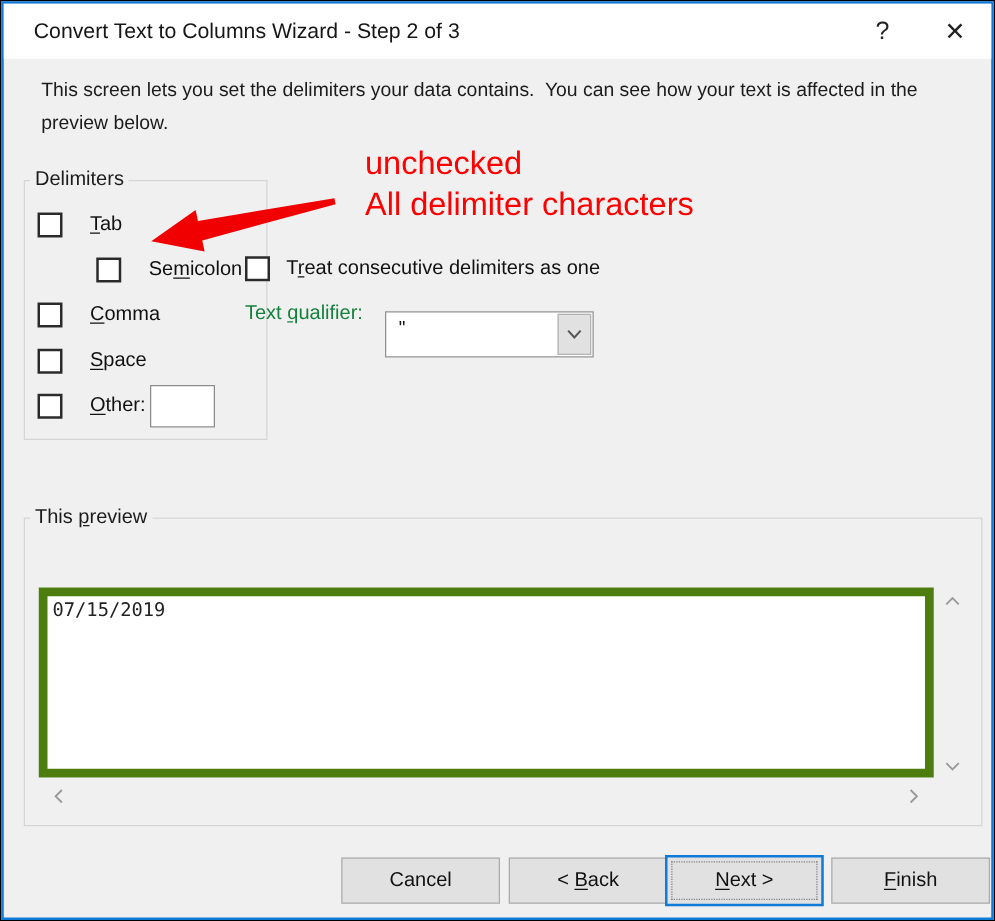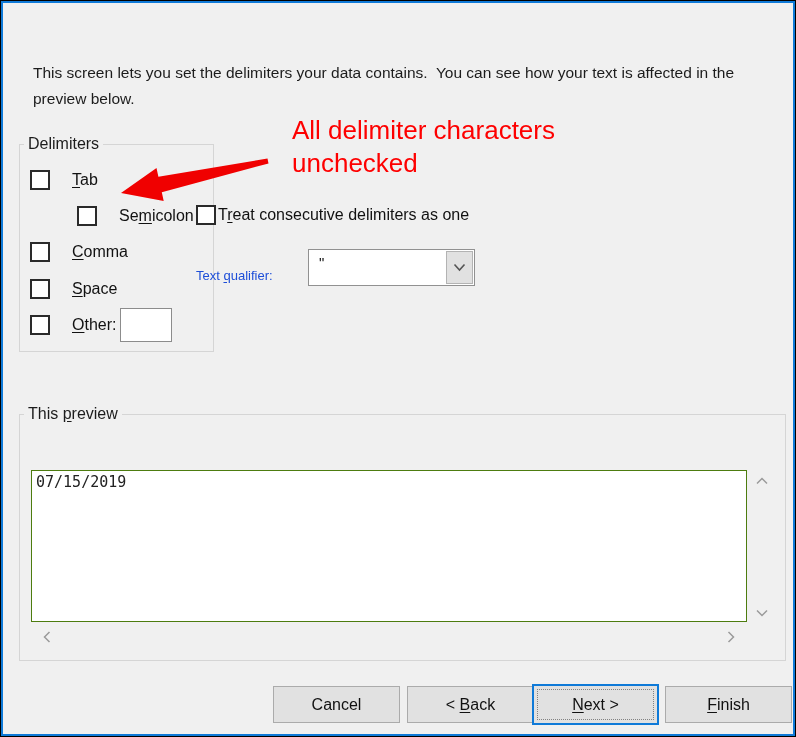--- a/index.html
+++ b/index.html
@@ -28,48 +28,59 @@
   .checkbox { width:16px; height:16px; background:#ffffff; border:2px solid #2a2a2a; flex:0 0 auto; }
   .cb-label { font-size:16px; color:#111; white-space:nowrap; }
   .ak { text-decoration:underline; text-underline-offset:2px; }
   #other-input { position:absolute; left:100px; top:163px; width:42px; height:32px; border:1px solid #8c8c8c; background:#fff; font-size:15px; padding:0 4px; font-family:inherit; }
 
   
   .annotation { position:absolute; left:289px; top:111px; font-size:26px; line-height:33px; color:#fe0000; font-weight:400; }
   #arrow-svg { position:absolute; left:105px; top:140px; }
 
   
-  #treat-row { position:absolute; left:193px; top:202px; display:flex; align-items:center; gap:2px; }
-  #tq-label { position:absolute; left:193px; top:265px; font-size:13px; color:#1d4ed8; }
+  #treat-row { position:absolute; left:193px; top:202px; display:flex; align-items:center; gap:13px; }
+  #tq-label { position:absolute; left:193px; top:239px; font-size:16px; color:#15803d; }
   #tq-combo { position:absolute; left:305px; top:246px; width:167px; height:37px; background:#fff; border:1px solid #919191; box-sizing:border-box; }
   #tq-value { position:absolute; left:10px; top:4px; font-size:15px; color:#111; }
   #tq-btn { position:absolute; top:1px; right:1px; bottom:1px; width:27px; background:#e1e1e1; border:1px solid #b3b3b3; box-sizing:border-box; display:flex; align-items:center; justify-content:center; }
 
   
   #dp-group { left:16px; top:411px; width:765px; height:245px; }
-  #preview-box { position:absolute; left:11px; top:55px; width:716px; height:152px; background:#fff; border:1px solid #4d7c0f; box-sizing:border-box; font-family:"DejaVu Sans Mono", monospace; font-size:15px; color:#222; padding:2px 4px; overflow:hidden; }
+  #preview-box { position:absolute; left:11px; top:55px; width:716px; height:152px; background:#fff; border:7px solid #4d7c0f; box-sizing:border-box; font-family:"DejaVu Sans Mono", monospace; font-size:15px; color:#222; padding:2px 4px; overflow:hidden; }
   #v-scroll { position:absolute; left:730px; top:55px; width:24px; height:154px; display:flex; flex-direction:column; justify-content:space-between; align-items:center; padding:7px 0; box-sizing:border-box; }
   #h-scroll { position:absolute; left:11px; top:208px; width:716px; height:28px; display:flex; justify-content:space-between; align-items:center; padding:0 12px; box-sizing:border-box; }
   .scroll-btn { display:flex; align-items:center; justify-content:center; }
 
   
   .btn { position:absolute; top:683px; width:127px; height:37px; background:#e1e1e1; border:1px solid #ababab; box-sizing:border-box; display:flex; align-items:center; justify-content:center; font-size:16px; color:#111; cursor:default; white-space:pre; }
   #btn-cancel { left:270px; }
   #btn-back   { left:404px; }
   #btn-finish { left:662px; }
   #next-wrap  { position:absolute; left:529px; top:681px; width:127px; height:41px; border:2px solid #0f7ad8; box-sizing:border-box; background:#e1e1e1; }
   #btn-next   { position:absolute; inset:0; display:flex; align-items:center; justify-content:center; font-size:16px; color:#111; white-space:pre; }
   #next-focus { position:absolute; inset:3px; border:1px dotted #828282; pointer-events:none; }
 </style>
 </head>
 <body>
 
 <div class="screen">
   <div class="dialog">
 
+    <div class="titlebar">
+      <div class="title">Convert Text to Columns Wizard - Step 2 of 3</div>
+      <div class="tb-buttons">
+        <div class="tb-btn">
+          <span>?</span>
+        </div>
+        <div class="tb-btn">
+          <span>✕</span>
+        </div>
+      </div>
+    </div>
 
     <div class="desc"><span>This screen lets you set the delimiters your data contains.  You can see how your text is affected in the</span>
 <span>preview below.</span></div>
 
     <div class="group" id="delim-group">
       <div class="group-label">Delimiters</div>
 
       <div class="cb-row" style="top:25px;">
         <div class="checkbox"></div>
         <div class="cb-label"><span></span><span class="ak">T</span><span>ab</span></div>
@@ -92,22 +103,22 @@
 
       <div class="cb-row" style="top:170px;">
         <div class="checkbox"></div>
         <div class="cb-label"><span></span><span class="ak">O</span><span>ther:</span></div>
       </div>
 
       <input id="other-input" value="" style="">
     </div>
 
     <div class="annotation">
+      <div>unchecked</div>
       <div>All delimiter characters</div>
-      <div>unchecked</div>
     </div>
     <svg id="arrow-svg" width="170" height="62" viewBox="0 0 170 62">
       <polygon points="159.5,15.6 50.4,33.7 48.5,24.9 13,50 55.7,58.1 53.8,49.3 160.5,20.4" fill="#f00000"></polygon>
     </svg>
 
     <div id="treat-row">
       <div class="checkbox"></div>
       <div class="cb-label"><span>T</span><span class="ak">r</span><span>eat consecutive delimiters as one</span></div>
     </div>
 

